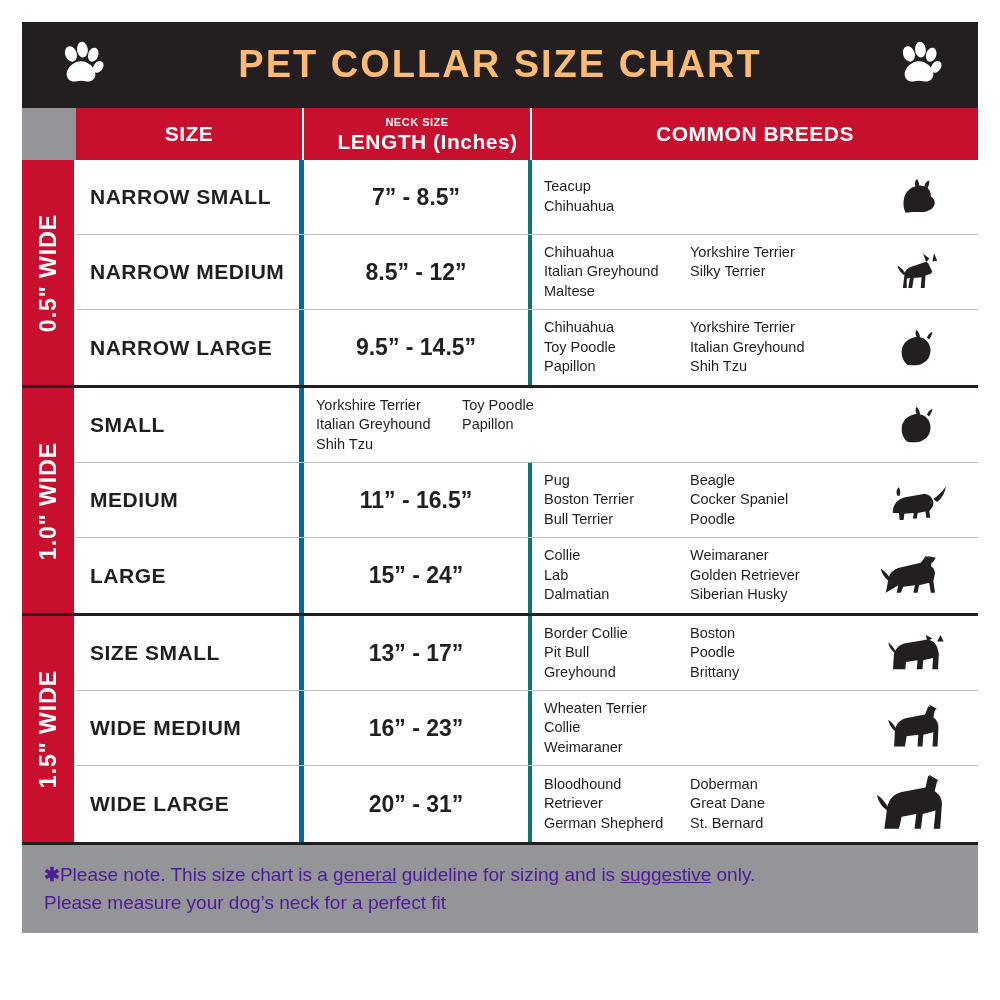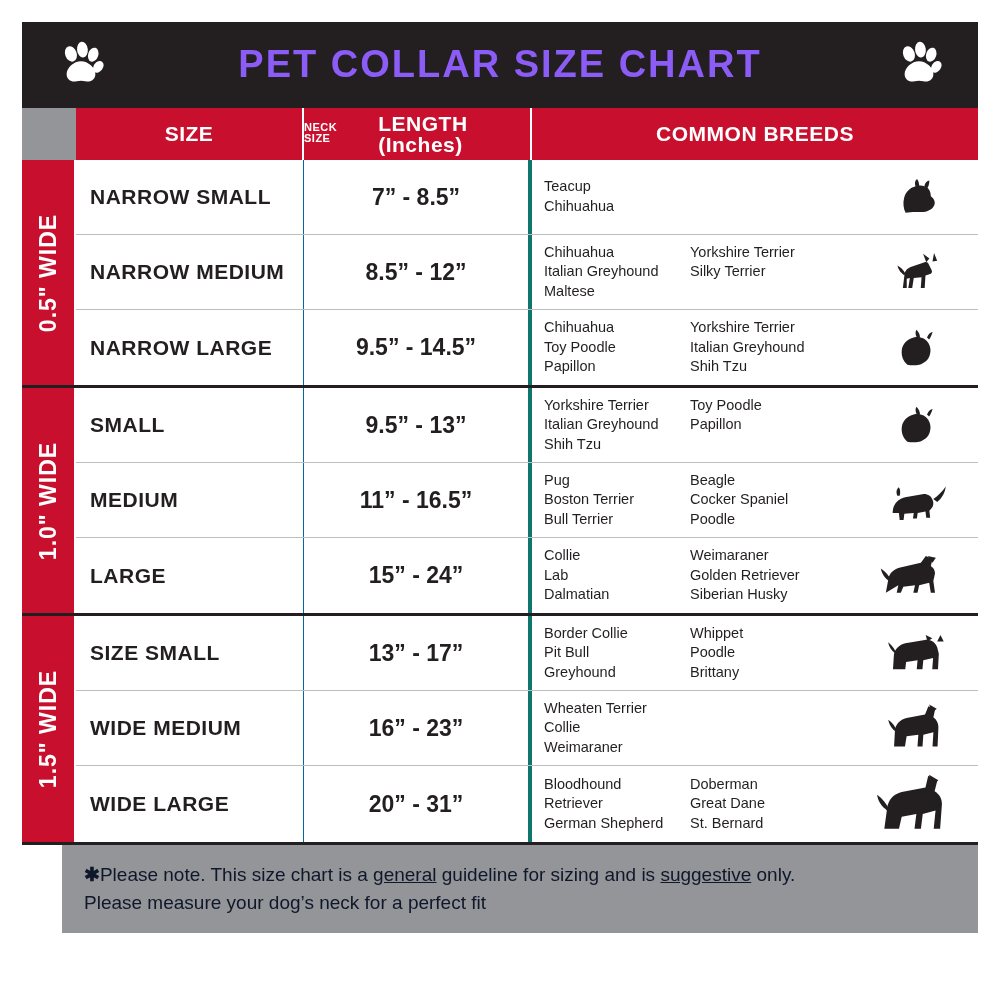--- a/index.html
+++ b/index.html
@@ -25,21 +25,21 @@
   
   .header {
     position: relative;
     height: 84px;
     background: #231f20;
     display: flex;
     align-items: center;
     justify-content: center;
   }
   .header-title {
-    color: #8b5cf6;
+    color: #fdba74;
     font-size: 38px;
     font-weight: bold;
     letter-spacing: 2px;
     text-align: center;
     font-family: "Liberation Sans", sans-serif;
   }
   .paw {
     position: absolute;
     top: 50%;
     transform: translateY(-50%);
@@ -80,21 +80,21 @@
     box-sizing: border-box;
   }
   .thead .col-wide {
     background: #939598;
   }
   .thead .col-size,
   .thead .col-length {
     border-right: 2px solid #ffffff;
   }
   .th-length {
-    flex-direction: row;
+    flex-direction: column;
     justify-content: center;
     line-height: 1;
   }
   .th-length .small {
     font-size: 11px;
     font-weight: bold;
     letter-spacing: 0.5px;
     margin-bottom: 3px;
   }
   .th-length .big {
@@ -146,21 +146,21 @@
     width: 228px;
     flex: 0 0 228px;
     display: flex;
     align-items: center;
     padding-left: 14px;
     box-sizing: border-box;
     font-size: 21px;
     font-weight: bold;
     color: #231f20;
     letter-spacing: 0.5px;
-    border-right: 1px solid #0369a1;
+    border-right: 5px solid #0369a1;
   }
   .cell-length {
     width: 228px;
     flex: 0 0 228px;
     display: flex;
     align-items: center;
     justify-content: center;
     box-sizing: border-box;
     font-size: 23px;
     font-weight: bold;
@@ -194,27 +194,26 @@
     align-items: flex-end;
     justify-content: center;
     padding-right: 6px;
     box-sizing: border-box;
   }
   .silhouette svg { display: block; }
 
   
   .footer {
     background: #939598;
-    color: #0f172a;
+    color: #4c1d95;
     padding: 16px 22px 14px 22px;
     box-sizing: border-box;
     font-size: 19px;
     line-height: 1.45;
     height: 88px;
-    margin-left: 40px;
   }
   .footer .ast { font-weight: bold; }
   .footer u { text-decoration: underline; }
 </style>
 </head>
 <body>
 
 <div class="chart">
 
   <div class="header">
@@ -331,21 +330,20 @@
     </div>
 
     <div class="group">
       <div class="wide-label">
         <span>1.0" WIDE</span>
       </div>
       <div class="group-rows">
 
         <div class="drow">
           <div class="cell-size">SMALL</div>
-          <div class="cell-length">9.5” - 13”</div>
           <div class="cell-breeds">
             <div class="breed-cols">
               <div class="breed-col">
                 <div>Yorkshire Terrier</div>
                 <div>Italian Greyhound</div>
                 <div>Shih Tzu</div>
               </div>
               <div class="breed-col">
                 <div>Toy Poodle</div>
                 <div>Papillon</div>
@@ -425,21 +423,21 @@
           <div class="cell-size">SIZE SMALL</div>
           <div class="cell-length">13” - 17”</div>
           <div class="cell-breeds">
             <div class="breed-cols">
               <div class="breed-col">
                 <div>Border Collie</div>
                 <div>Pit Bull</div>
                 <div>Greyhound</div>
               </div>
               <div class="breed-col">
-                <div>Whippet</div>
+                <div>Boston</div>
                 <div>Poodle</div>
                 <div>Brittany</div>
               </div>
             </div>
             <div class="silhouette">
               <svg viewBox="0 0 110 60" width="90" height="52" aria-hidden="true">
                 <path d="M22 50l1-16c0-8 6-14 14-16l24-4c7-1 13 3 15 9l2 8-1 19h-7l1-14-12 3-1 11h-7l1-11-14 2-1 9z" fill="#231f20"></path>
                 <path d="M64 16l-2-8 8 4zM76 16l4-8 4 8z" fill="#231f20"></path>
                 <path d="M24 30c-4-3-7-8-8-13 4 3 7 7 9 11z" fill="#231f20"></path>
               </svg>

